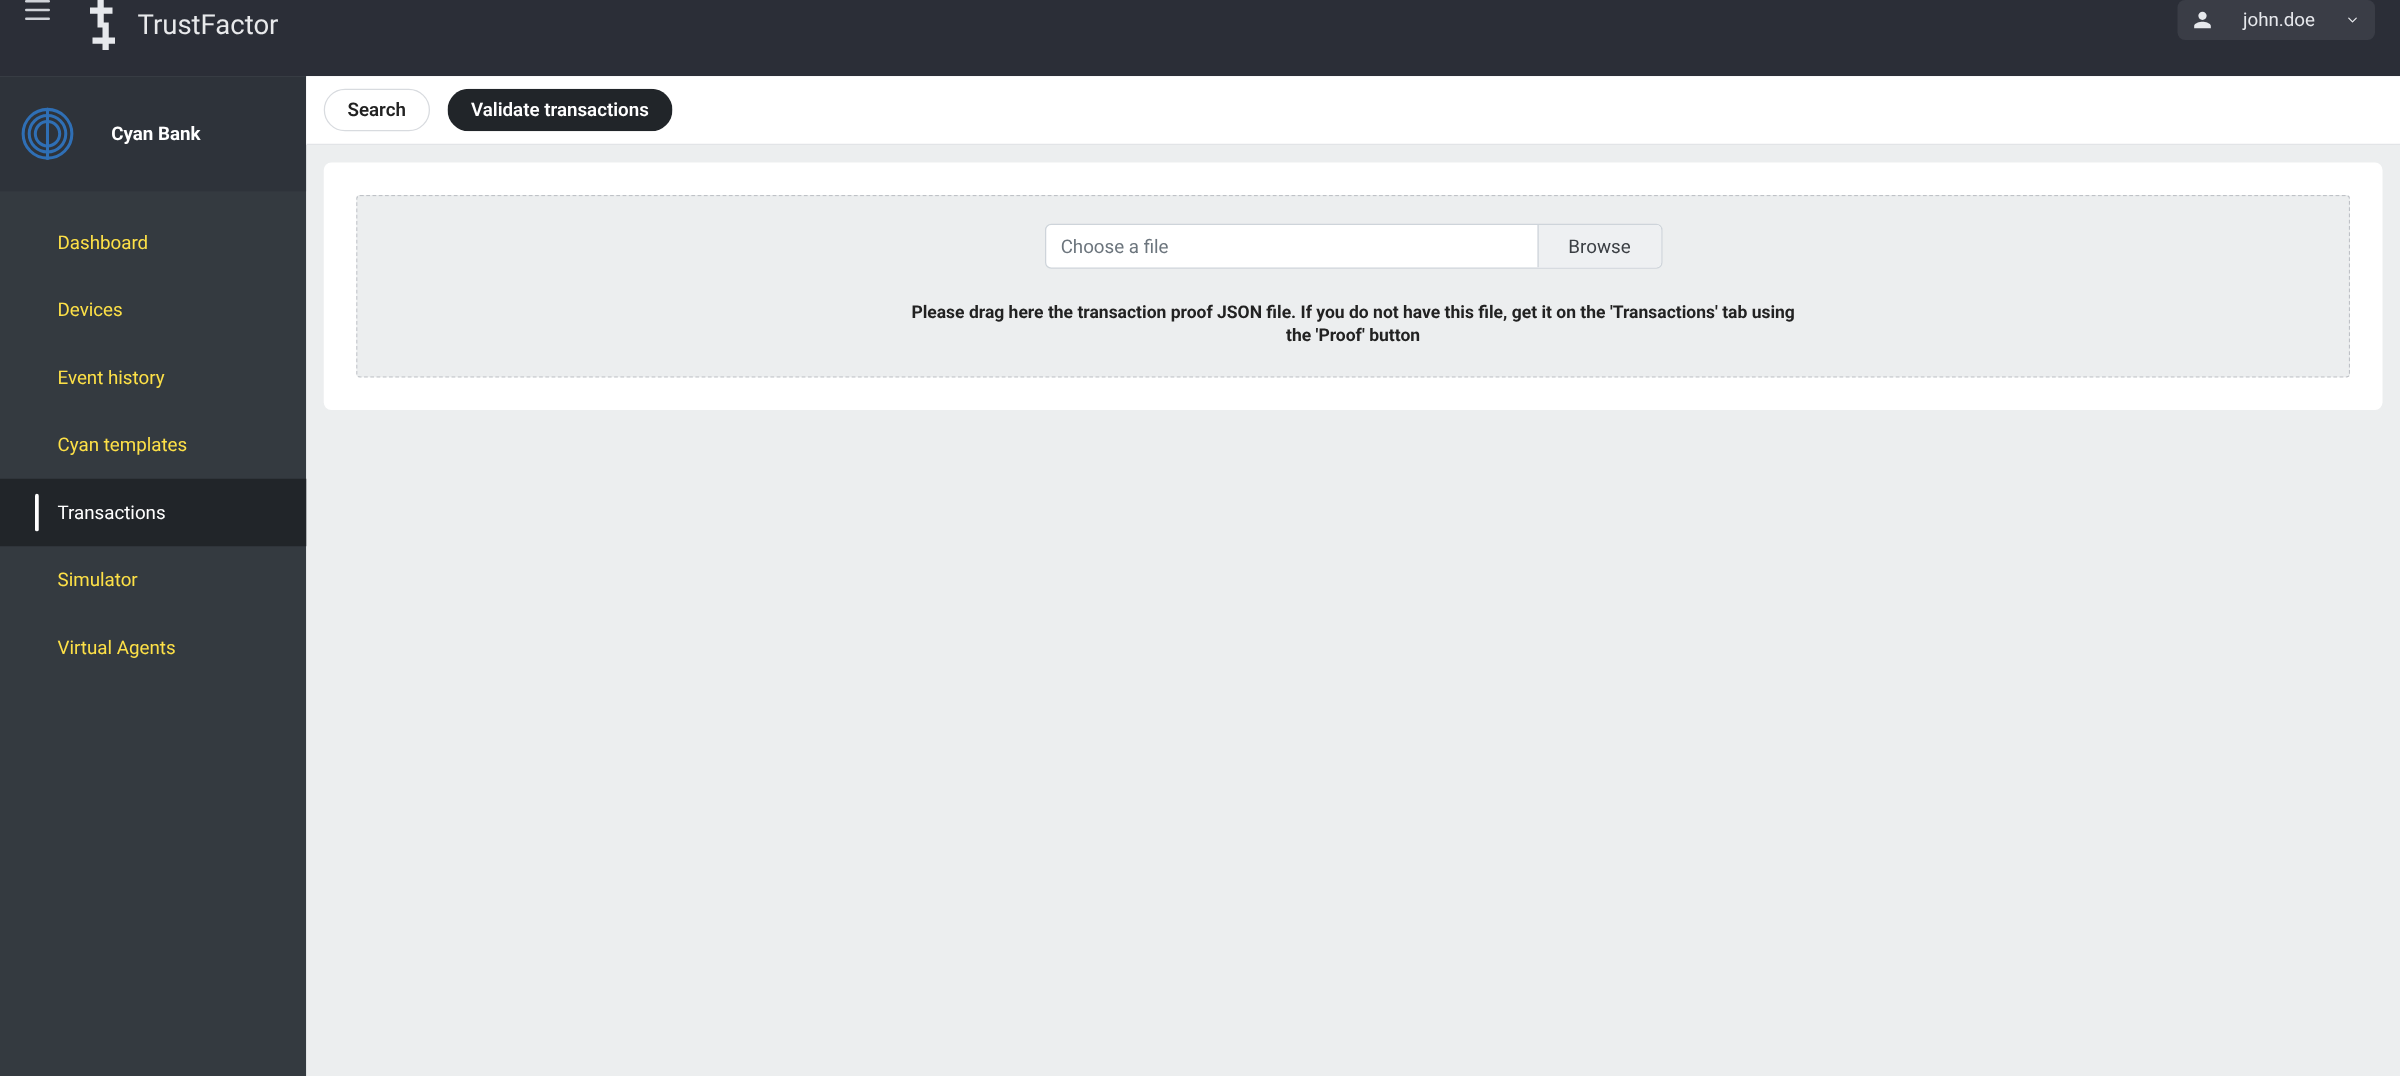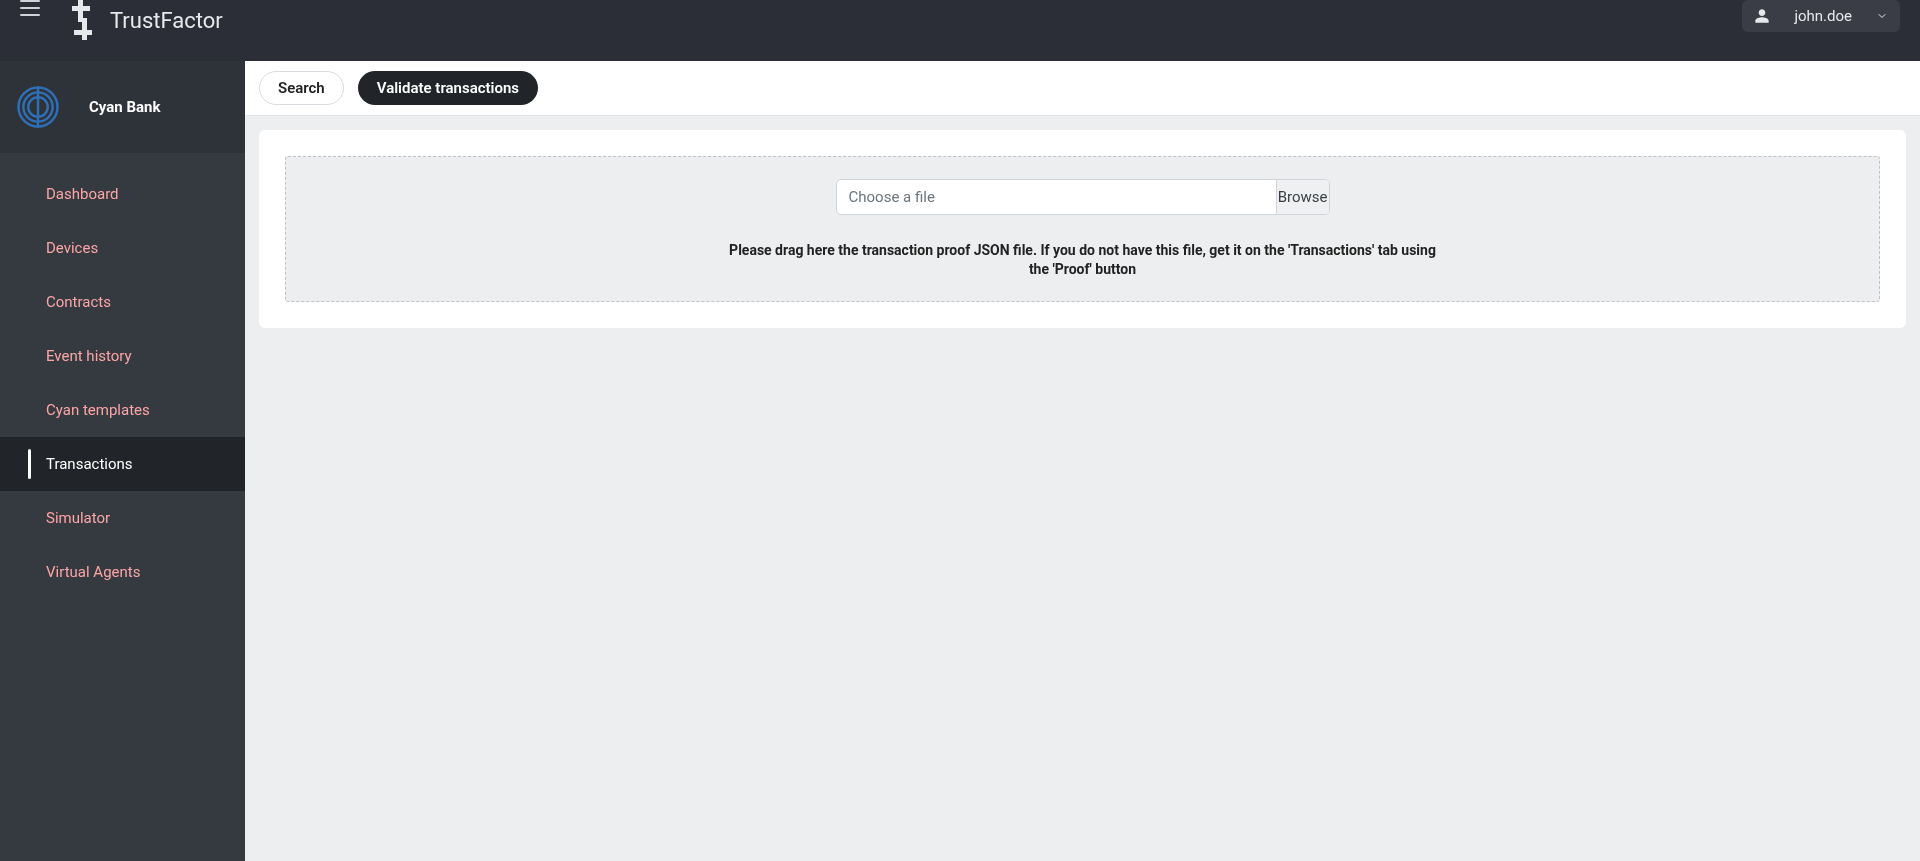--- a/index.html
+++ b/index.html
@@ -102,21 +102,21 @@
     color: #fff;
     font-weight: 700;
     font-size: 15px;
   }
   .nav {
     padding-top: 14px;
   }
   .nav-item {
     display: block;
     padding: 18px 20px 18px 46px;
-    color: #fca5a5;
+    color: #fde047;
     font-size: 15px;
     cursor: pointer;
     position: relative;
   }
   .nav-item.active {
     background: #212529;
     color: #fff;
   }
   .nav-item.active::before {
     content: "";
@@ -187,21 +187,21 @@
   }
   .file-input .placeholder {
     flex: 1;
     padding: 8px 12px;
     color: #6c757d;
     font-size: 15px;
   }
   .file-input .browse {
     background: #eef0f2;
     border-left: 1px solid #ced4da;
-    padding: 8px 1px;
+    padding: 8px 24px;
     color: #3b3f44;
     font-size: 15px;
     cursor: pointer;
     text-align: center;
   }
   .help-text {
     margin-top: 26px;
     text-align: center;
     font-weight: 700;
     font-size: 14px;
@@ -255,21 +255,20 @@
           <path d="M32 14 A18 18 0 0 1 32 50"></path>
           <path d="M32 20 A12 12 0 0 1 32 44"></path>
           <line x1="32" y1="8" x2="32" y2="56"></line>
         </g>
       </svg>
       <span class="org-name">Cyan Bank</span>
     </div>
     <nav class="nav">
       <a class="nav-item"><span>Dashboard</span></a>
       <a class="nav-item"><span>Devices</span></a>
-      <a class="nav-item"><span>Contracts</span></a>
       <a class="nav-item"><span>Event history</span></a>
       <a class="nav-item"><span>Cyan templates</span></a>
       <a class="nav-item active"><span>Transactions</span></a>
       <a class="nav-item"><span>Simulator</span></a>
       <a class="nav-item"><span>Virtual Agents</span></a>
     </nav>
   </aside>
 
   <main class="main">
     <div class="tabs-bar">

